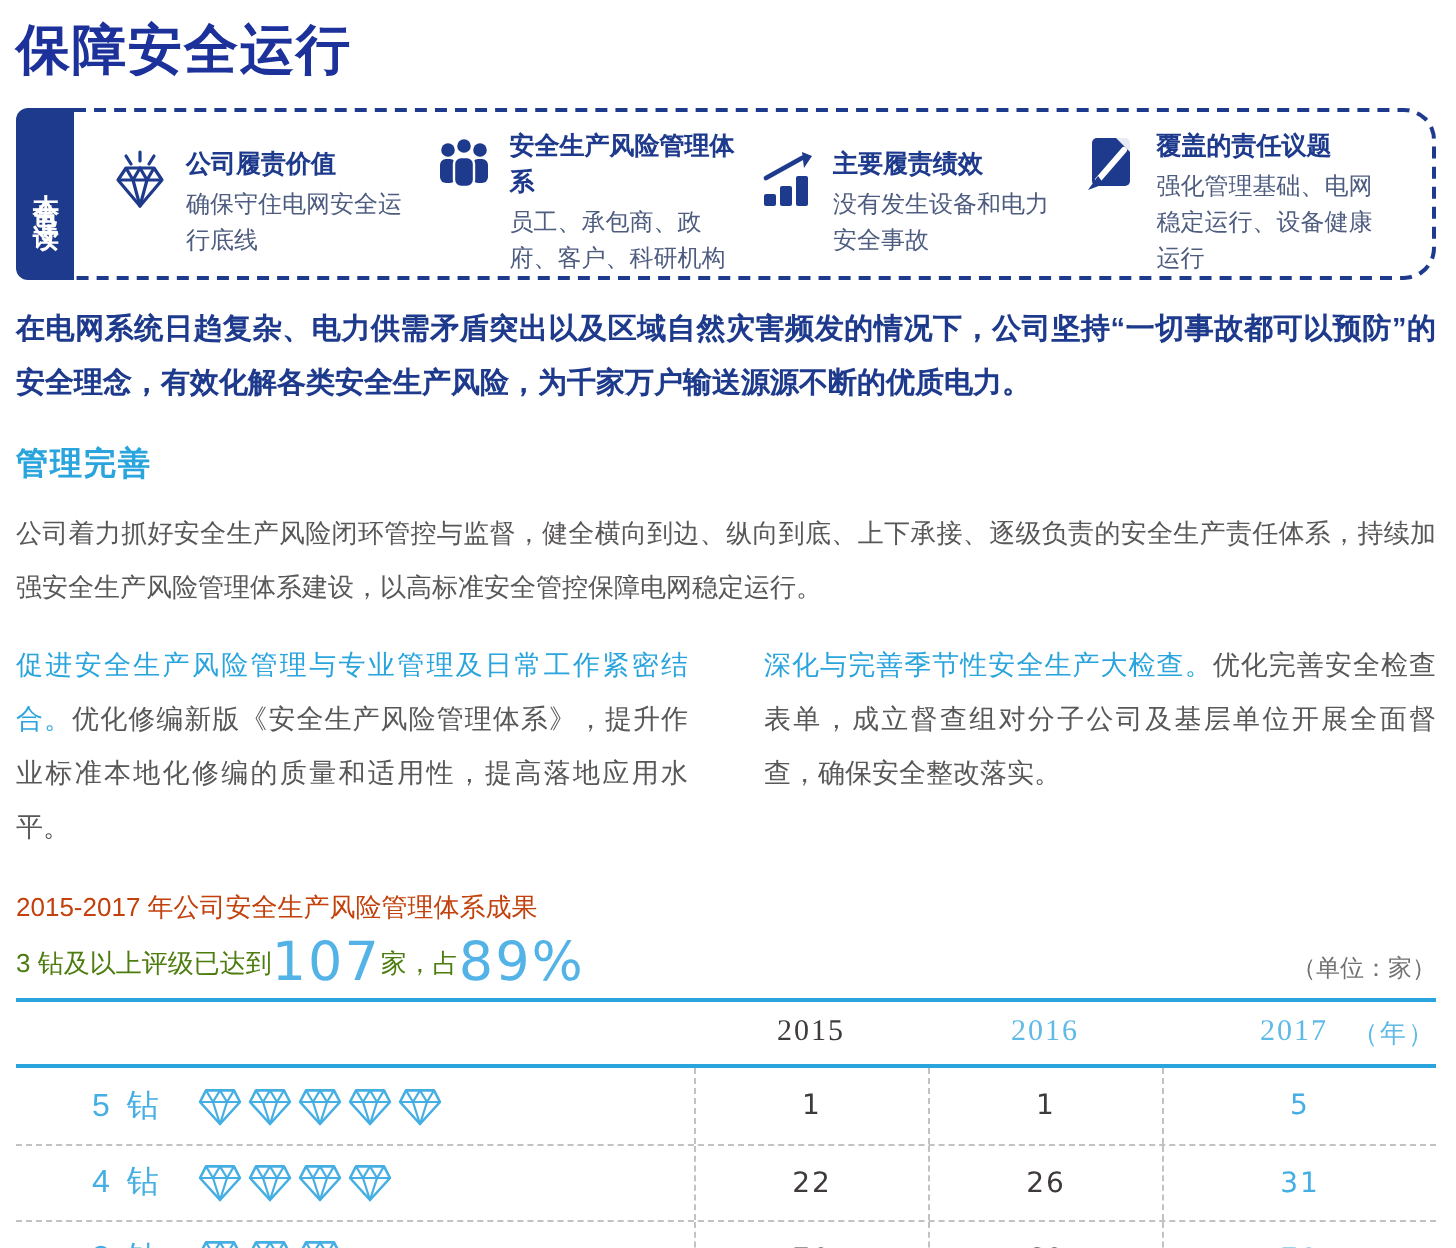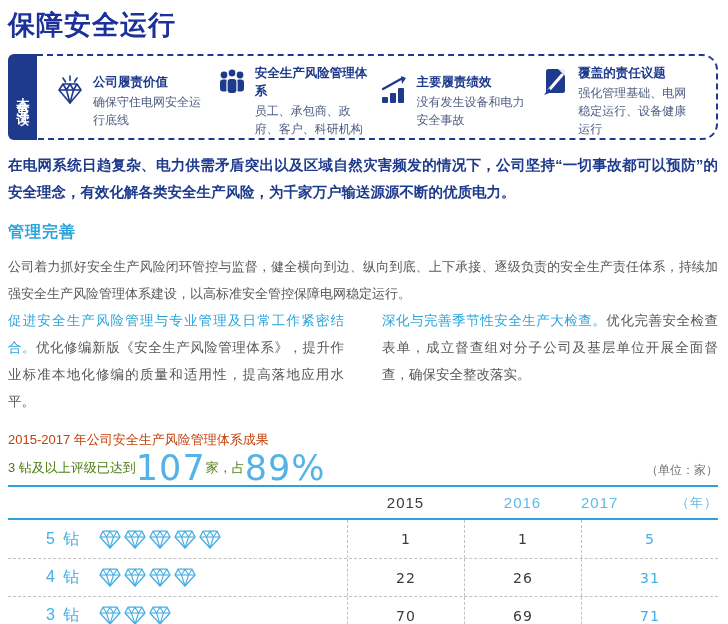--- a/index.html
+++ b/index.html
@@ -19,38 +19,38 @@
   .guide-icon { flex: none; width: 30px; height: 32px; margin-top: 2px; }
   .guide-item-title { font-size: 12.5px; font-weight: bold; color: #1e3a8c; line-height: 1.45; }
   .guide-item-desc { font-size: 12px; color: #4e5c80; line-height: 1.5; margin-top: 2px; }
 
   
   .intro { margin-top: 12px; font-size: 14.5px; font-weight: bold; color: #1e3a8c; line-height: 27px; text-align: justify; }
 
   
   .section-heading { margin-top: 16px; font-size: 16px; font-weight: bold; color: #29a4dd; letter-spacing: 1px; }
   .section-para { margin-top: 10px; font-size: 13px; color: #595757; line-height: 27px; text-align: justify; }
-  .two-cols { display: flex; gap: 38px; }
+  .two-cols { margin-top: 14px; display: flex; gap: 38px; font-family: Liberation Mono, monospace; }
   .col { flex: 1; font-size: 13.5px; color: #595757; line-height: 27px; text-align: justify; }
   .col .lead { color: #29a4dd; }
 
   
   .ach-title { margin-top: 16px; font-size: 13px; color: #c2410c; }
   .stats-line { display: flex; align-items: flex-end; margin-top: 4px; }
   .stat-text { font-size: 13px; color: #4d7c0f; line-height: 24px; padding-bottom: 3px; }
-  .stat-big { font-size: 35px; color: #53b3e6; letter-spacing: 1px; line-height: 30px; font-family: "DejaVu Sans", sans-serif; }
+  .stat-big { font-size: 27px; color: #53b3e6; letter-spacing: 1px; line-height: 30px; font-family: "DejaVu Sans", sans-serif; }
   .unit-note { margin-left: auto; font-size: 12px; color: #727171; padding-bottom: 4px; }
 
   
   .risk-table { margin-top: 2px; border-top: 2px solid #29a4dd; border-bottom: 3px solid #9e9e9e; }
   .t-header { display: grid; grid-template-columns: 339px 117px 117px 1fr; height: 33px; align-items: center; border-bottom: 2px solid #29a4dd; }
-  .t-header .year { text-align: center; font-size: 15px; letter-spacing: 1px; font-family: Liberation Sans, sans-serif; }
+  .t-header .year { text-align: center; font-size: 15px; letter-spacing: 1px; font-family: Liberation Serif, serif; }
   .year-dark { color: #3e3a39; }
   .year-blue { color: #5fbae6; }
-  .t-header .year-last { display: flex; justify-content: space-between; align-items: center; gap: 12px; }
+  .t-header .year-last { display: flex; justify-content: flex-end; align-items: center; gap: 12px; }
   .year-unit { font-size: 13px; color: #5fbae6; }
   .t-row { display: grid; grid-template-columns: 339px 117px 117px 1fr; height: 38px; align-items: center; }
   .t-row + .t-row { border-top: 1px dashed #c2c2c2; }
   .row-label-cell { display: flex; align-items: center; padding-left: 38px; gap: 18px; }
   .row-label { font-size: 16px; color: #45aee3; letter-spacing: 2px; }
   .diamonds { display: flex; align-items: center; gap: 3px; }
   .diamonds svg { width: 22px; height: 19px; }
   .cell-val { text-align: center; font-size: 14px; letter-spacing: 1px; align-self: stretch; display: flex; align-items: center; justify-content: center; border-left: 1px dashed #c2c2c2; font-family: "DejaVu Sans", sans-serif; }
   .val-dark { color: #3e3a39; }
   .val-blue { color: #45aee3; }

